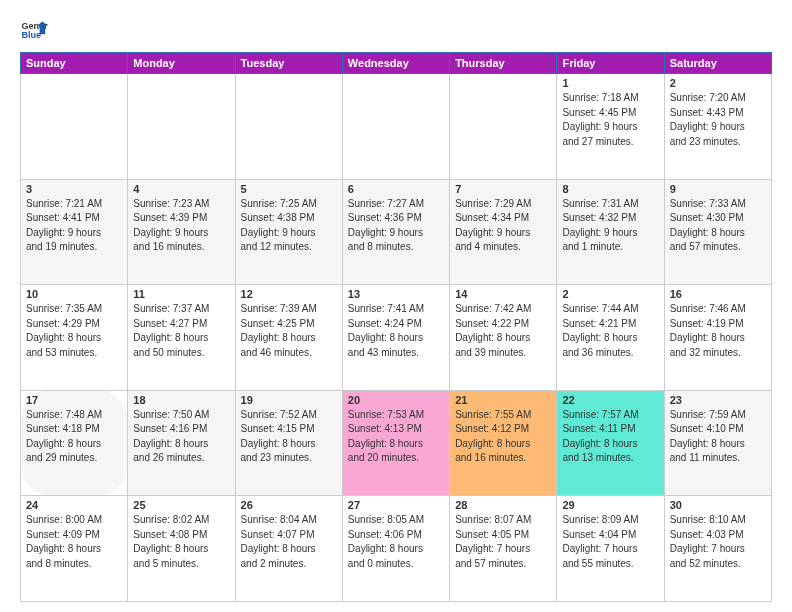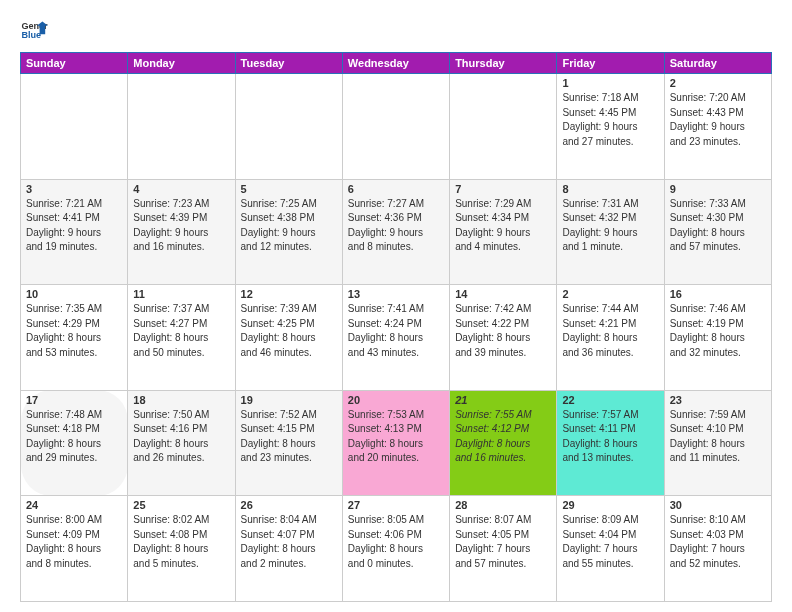--- a/index.html
+++ b/index.html
@@ -207,21 +207,21 @@
             <div class="day-info">Sunrise: 7:50 AM<br>Sunset: 4:16 PM<br>Daylight: 8 hours<br>and 26 minutes.</div>
           </td>
           <td style="background: rgb(245, 245, 245); margin-left: 40px;">
             <span class="day-num">19</span>
             <div class="day-info">Sunrise: 7:52 AM<br>Sunset: 4:15 PM<br>Daylight: 8 hours<br>and 23 minutes.</div>
           </td>
           <td style="background: #f9a8d4;">
             <span class="day-num">20</span>
             <div class="day-info">Sunrise: 7:53 AM<br>Sunset: 4:13 PM<br>Daylight: 8 hours<br>and 20 minutes.</div>
           </td>
-          <td style="background: #84cc16; font-style: italic;">
+          <td style="background: #fdba74;">
             <span class="day-num">21</span>
             <div class="day-info">Sunrise: 7:55 AM<br>Sunset: 4:12 PM<br>Daylight: 8 hours<br>and 16 minutes.</div>
           </td>
           <td style="background: #5eead4;">
             <span class="day-num">22</span>
             <div class="day-info">Sunrise: 7:57 AM<br>Sunset: 4:11 PM<br>Daylight: 8 hours<br>and 13 minutes.</div>
           </td>
           <td style="background: rgb(245, 245, 245);">
             <span class="day-num">23</span>
             <div class="day-info">Sunrise: 7:59 AM<br>Sunset: 4:10 PM<br>Daylight: 8 hours<br>and 11 minutes.</div>

